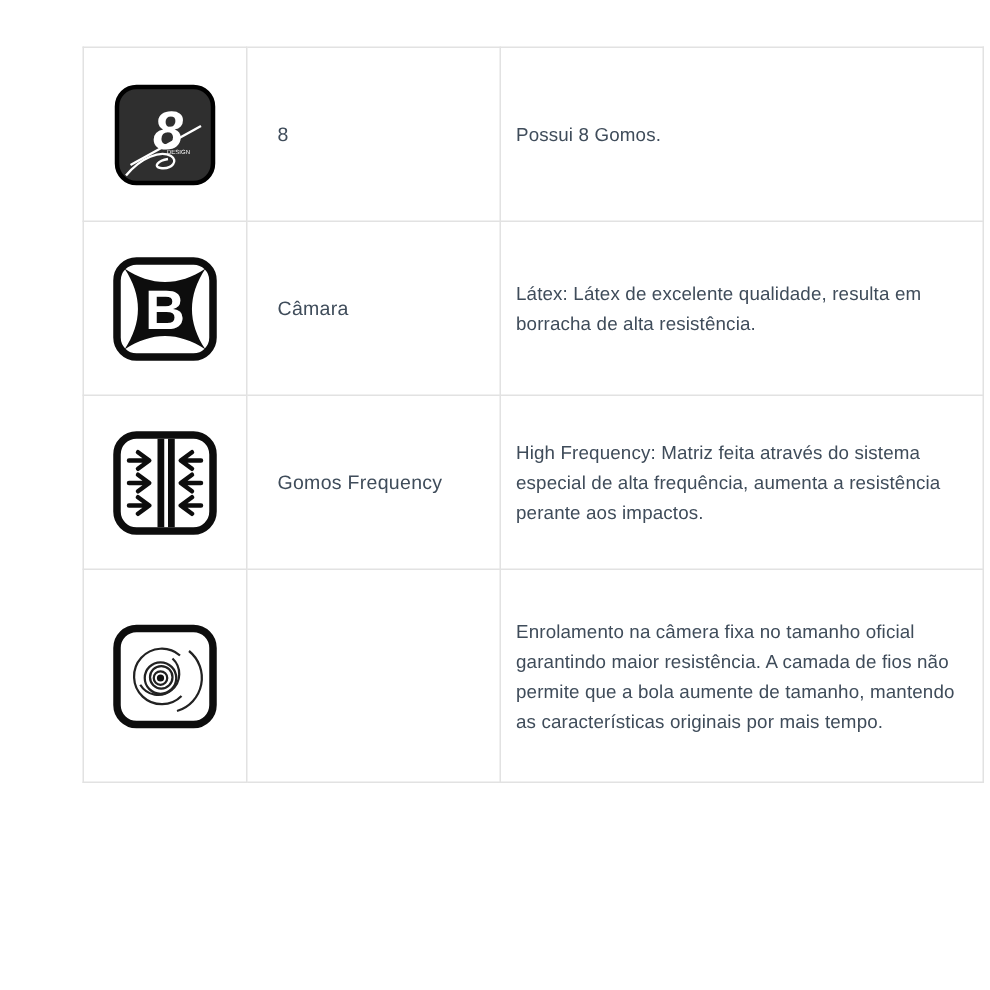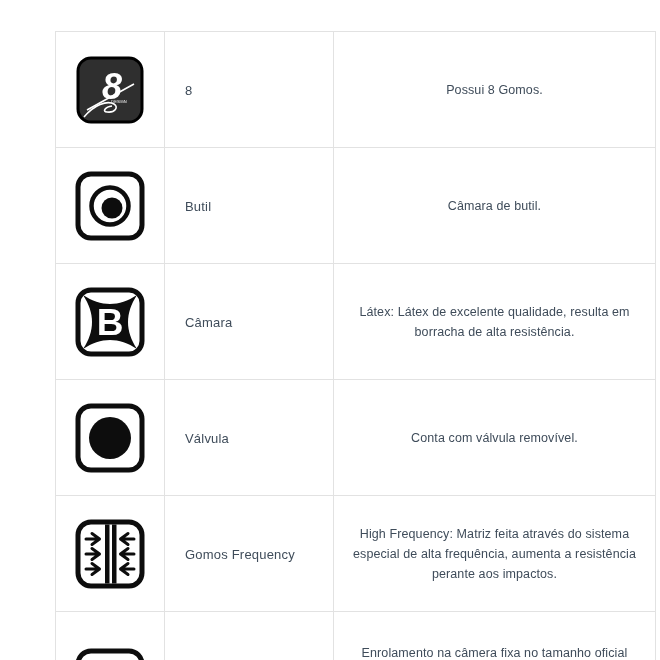--- a/index.html
+++ b/index.html
@@ -7,21 +7,21 @@
     width:660px;height:660px;background:#ffffff;overflow:hidden;
     font-family:"Liberation Sans", sans-serif;position:relative;
   }
   .table-wrap{position:absolute;left:55px;top:31px;}
   table.features{border-collapse:collapse;table-layout:fixed;width:549px;}
   table.features td{
     border:1px solid #e2e2e2;background:#ffffff;vertical-align:middle;
   }
   td.icon-cell{width:106px;text-align:center;}
   td.label-cell{width:142px;padding:0 6px 0 20px;}
-  td.desc-cell{width:301px;text-align:center;padding:10px 10px;}
+  td.desc-cell{width:301px;padding:10px 10px;}
   tr.row-normal td{height:95px;}
   tr.row-tall td{height:121px;}
   .label-text{
     font-size:13px;color:#3f4c5a;letter-spacing:.2px;
   }
   .desc-text{
     font-size:12.5px;color:#3f4c5a;line-height:1.6;letter-spacing:.1px;
   }
   .icon-box{display:inline-block;width:72px;height:72px;vertical-align:middle;}
   .icon-box svg{display:block;width:72px;height:72px;}
@@ -46,72 +46,39 @@
         </span>
       </td>
       <td class="label-cell">
         <span class="label-text">8</span>
       </td>
       <td class="desc-cell">
         <span class="desc-text">Possui 8 Gomos.</span>
       </td>
     </tr>
 
-    <tr class="row-normal">
-      <td class="icon-cell">
-        <span class="icon-box">
-          <svg viewBox="0 0 72 72">
-            <rect x="4" y="4" width="64" height="64" rx="13" fill="#ffffff" stroke="#0d0d0d" stroke-width="5"></rect>
-            <circle cx="36" cy="36" r="18.5" fill="none" stroke="#0d0d0d" stroke-width="4.5"></circle>
-            <circle cx="38" cy="38" r="10.5" fill="#0d0d0d"></circle>
-          </svg>
-        </span>
-      </td>
-      <td class="label-cell">
-        <span class="label-text">Butil</span>
-      </td>
-      <td class="desc-cell">
-        <span class="desc-text">Câmara de butil.</span>
-      </td>
-    </tr>
 
     <tr class="row-normal">
       <td class="icon-cell">
         <span class="icon-box">
           <svg viewBox="0 0 72 72">
             <rect x="4" y="4" width="64" height="64" rx="13" fill="#ffffff" stroke="#0d0d0d" stroke-width="5"></rect>
             <path d="M9,9 C 27,21 45,21 63,9 C 51,27 51,45 63,63 C 45,51 27,51 9,63 C 21,45 21,27 9,9 Z" fill="#0d0d0d"></path>
             <text x="36" y="49" text-anchor="middle" font-family="Liberation Sans, sans-serif" font-size="37" font-weight="bold" fill="#ffffff">B</text>
           </svg>
         </span>
       </td>
       <td class="label-cell">
         <span class="label-text">Câmara</span>
       </td>
       <td class="desc-cell">
         <span class="desc-text">Látex: Látex de excelente qualidade, resulta em borracha de alta resistência.</span>
       </td>
     </tr>
 
-    <tr class="row-normal">
-      <td class="icon-cell">
-        <span class="icon-box">
-          <svg viewBox="0 0 72 72">
-            <rect x="4" y="4" width="64" height="64" rx="13" fill="#ffffff" stroke="#0d0d0d" stroke-width="5"></rect>
-            <circle cx="36" cy="36" r="21" fill="#0d0d0d"></circle>
-          </svg>
-        </span>
-      </td>
-      <td class="label-cell">
-        <span class="label-text">Válvula</span>
-      </td>
-      <td class="desc-cell">
-        <span class="desc-text">Conta com válvula removível.</span>
-      </td>
-    </tr>
 
     <tr class="row-normal">
       <td class="icon-cell">
         <span class="icon-box">
           <svg viewBox="0 0 72 72">
             <rect x="4" y="4" width="64" height="64" rx="13" fill="#ffffff" stroke="#0d0d0d" stroke-width="5"></rect>
             <rect x="31" y="6.5" width="4.5" height="59" fill="#0d0d0d"></rect>
             <rect x="38" y="6.5" width="4.5" height="59" fill="#0d0d0d"></rect>
             <g stroke="#0d0d0d" stroke-width="3" fill="none" stroke-linecap="round" stroke-linejoin="round">
               <path d="M12,21 H23 M18,15.5 L25.5,21 L18,26.5"></path>

